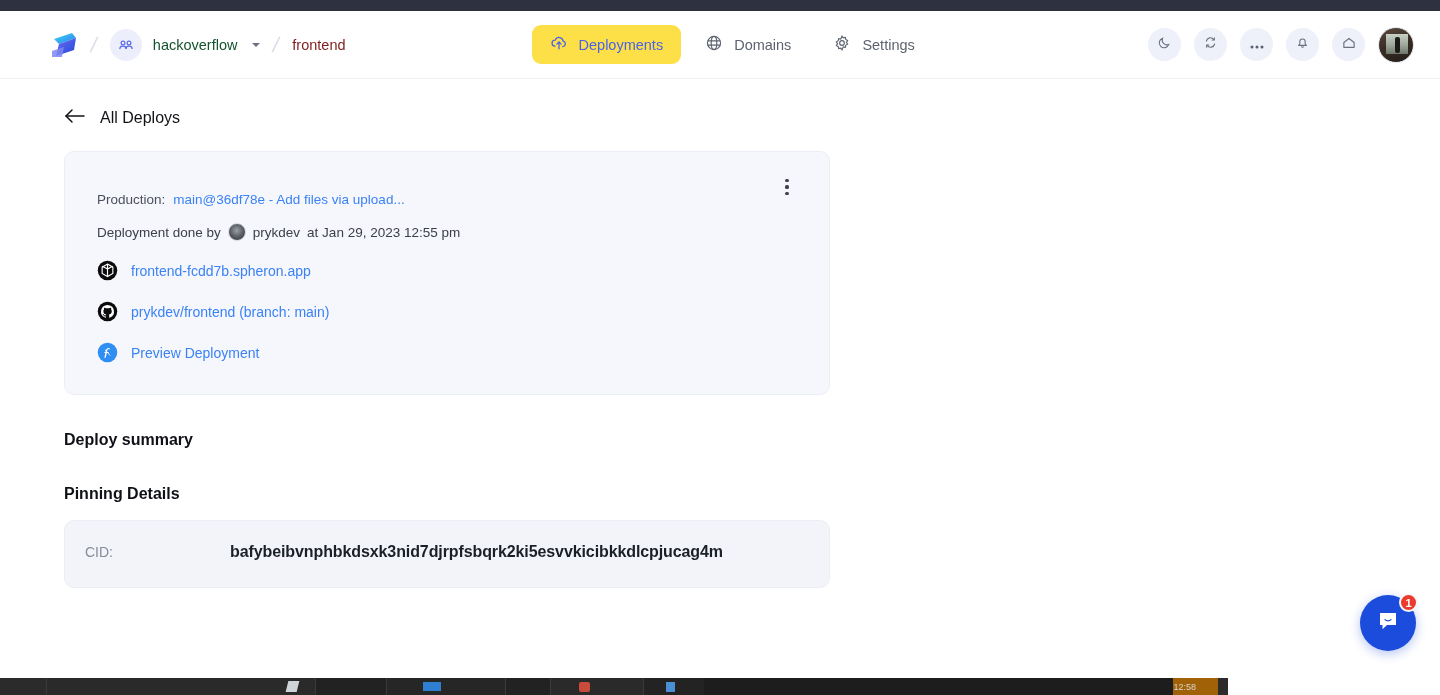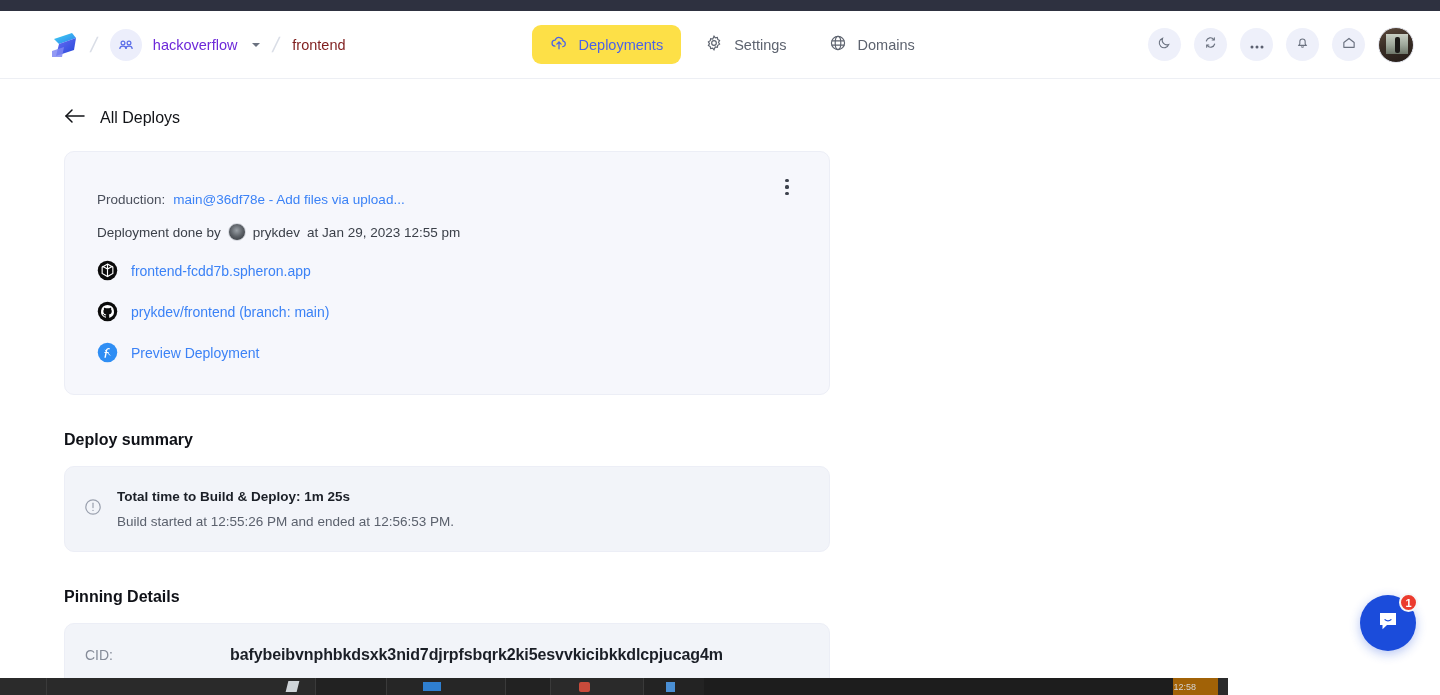--- a/index.html
+++ b/index.html
@@ -83,21 +83,21 @@
     margin: 0 13px; user-select: none;
     transform: skewX(-12deg);
   }
   .org-chip { display: flex; align-items: center; gap: 11px; }
   .org-avatar {
     width: 32px; height: 32px; border-radius: 50%;
     background: #eceefb; display: flex;
     align-items: center; justify-content: center;
   }
   .org-name {
-    font-size: 14.5px; color: #6d28d9; font-weight: 400;
+    font-size: 14.5px; color: #14532d; font-weight: 400;
   }
   .chev {
     width: 0; height: 0; margin-left: 4px;
     border-left: 4px solid transparent;
     border-right: 4px solid transparent;
     border-top: 4.5px solid #6b7280;
   }
   .crumb-project {
     font-size: 14.5px; color: #7f1d1d;
   }
@@ -309,36 +309,36 @@
             <path d="M5.5 13.5a3.4 3.4 0 0 1 .3-6.8 4.6 4.6 0 0 1 8.8 1.2 3.1 3.1 0 0 1-.4 6.1"></path>
             <path d="M10 16.5V9.2M7.6 11.3 10 8.9l2.4 2.4"></path>
           </svg>
         </span>
         <span>Deployments</span>
       </div>
 
       <div class="navitem">
         <span>
           <svg width="18" height="18" viewBox="0 0 20 20" fill="none" stroke-width="1.3">
-            <circle cx="10" cy="10" r="2.6"></circle>
-            <path d="M10 2.4l1.4 1.9 2.3-.5.5 2.3 2 1.2-1.2 2 1.2 2-2 1.2-.5 2.3-2.3-.5L10 17.6l-1.4-1.9-2.3.5-.5-2.3-2-1.2 1.2-2-1.2-2 2-1.2.5-2.3 2.3.5z"></path>
-          </svg>
-        </span>
-        <span>Settings</span>
-      </div>
-
-      <div class="navitem">
-        <span>
-          <svg width="18" height="18" viewBox="0 0 20 20" fill="none" stroke-width="1.3">
             <circle cx="10" cy="10" r="7.3"></circle>
             <ellipse cx="10" cy="10" rx="3.1" ry="7.3"></ellipse>
             <path d="M2.9 7.6h14.2M2.9 12.4h14.2"></path>
           </svg>
         </span>
         <span>Domains</span>
+      </div>
+
+      <div class="navitem">
+        <span>
+          <svg width="18" height="18" viewBox="0 0 20 20" fill="none" stroke-width="1.3">
+            <circle cx="10" cy="10" r="2.6"></circle>
+            <path d="M10 2.4l1.4 1.9 2.3-.5.5 2.3 2 1.2-1.2 2 1.2 2-2 1.2-.5 2.3-2.3-.5L10 17.6l-1.4-1.9-2.3.5-.5-2.3-2-1.2 1.2-2-1.2-2 2-1.2.5-2.3 2.3.5z"></path>
+          </svg>
+        </span>
+        <span>Settings</span>
       </div>
     </div>
 
     <div class="actions">
 
       <div class="icon-btn">
         <span>
           <svg width="15" height="15" viewBox="0 0 18 18" fill="none" stroke="#6b7280" stroke-width="1.3">
             <path d="M14.2 11.3A5.7 5.7 0 0 1 6.7 3.8a5.9 5.9 0 1 0 7.5 7.5z"></path>
           </svg>
@@ -451,33 +451,20 @@
             <path d="M12.4 6.2c-1.9 0-2.9 1.1-3.2 2.7l-.3 1.5h-1l-.2 1.1h1l-1 5.1h1.5l1-5.1h1.9l.2-1.1H10.4l.25-1.35c.16-.85.6-1.5 1.5-1.5.4 0 .75.1 1 .25l.35-1.3a3 3 0 0 0-1.1-.3z" fill="#fff"></path>
             <path d="M8.4 8.2 13.8 14.2" stroke="#fff" stroke-width="0.9"></path>
           </svg>
         </span>
         <span class="ltext">Preview Deployment</span>
       </div>
     </div>
 
     <div class="section-title">Deploy summary</div>
 
-    <div class="summary-card">
-      <span>
-        <svg width="20" height="20" viewBox="0 0 20 20" fill="none" stroke="#9aa0ae" stroke-width="1.2">
-          <circle cx="10" cy="10" r="7.2"></circle>
-          <path d="M10 6.2v4.4" stroke-linecap="round"></path>
-          <circle cx="10" cy="13.4" r="0.7" fill="#9aa0ae" stroke="none"></circle>
-        </svg>
-      </span>
-      <div class="summary-text">
-        <div class="s1">Total time to Build &amp; Deploy: 1m 25s</div>
-        <div class="s2">Build started at 12:55:26 PM and ended at 12:56:53 PM.</div>
-      </div>
-    </div>
 
     <div class="section-title">Pinning Details</div>
 
     <div class="pin-card">
       <div class="pin-row">
         <span class="pin-label">CID:</span>
         <span class="pin-value">bafybeibvnphbkdsxk3nid7djrpfsbqrk2ki5esvvkicibkkdlcpjucag4m</span>
       </div>
 
     </div>

